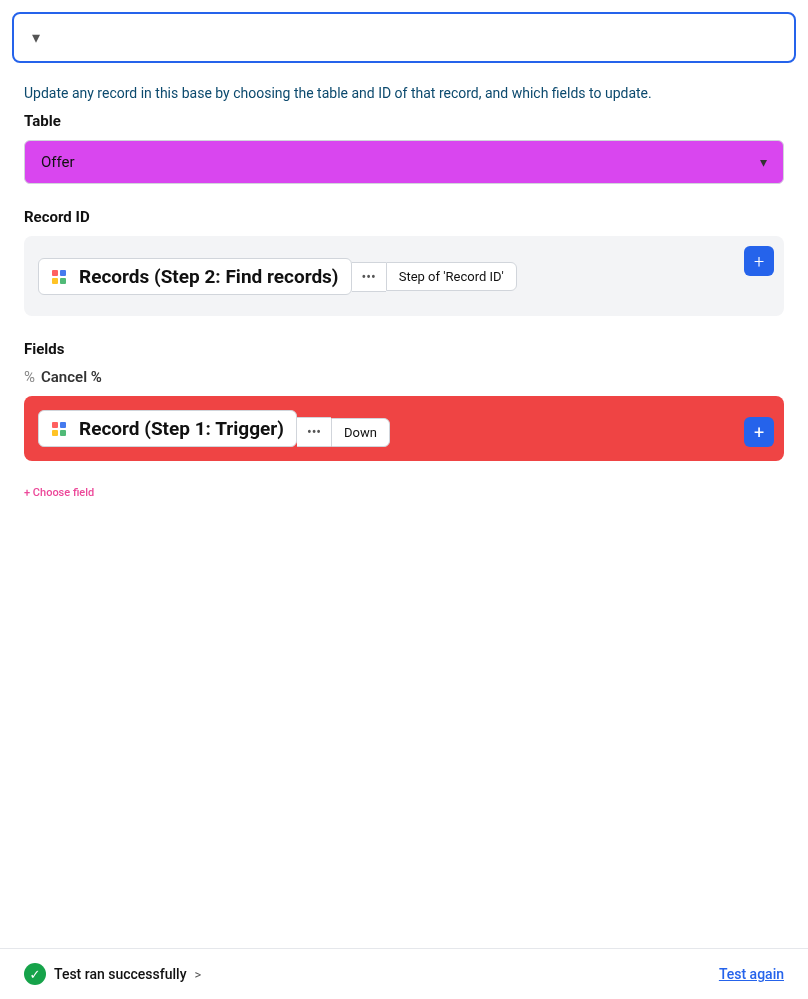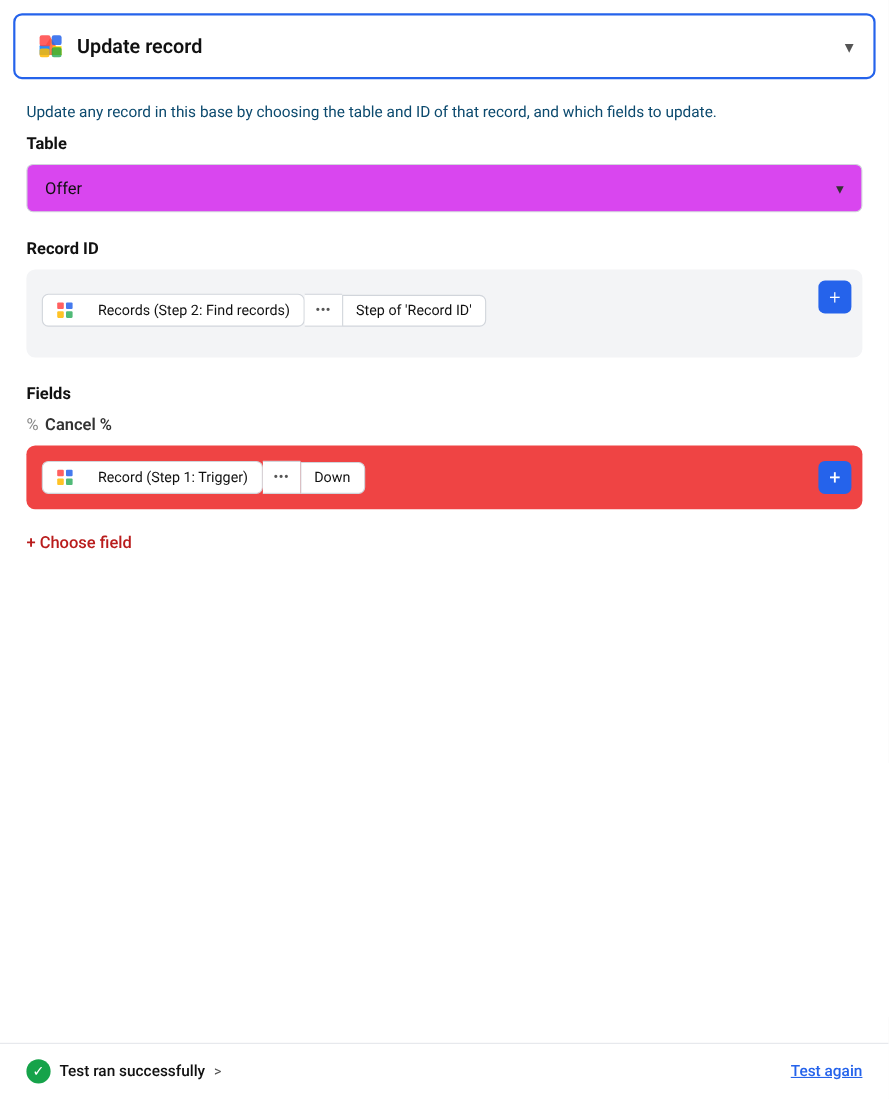--- a/index.html
+++ b/index.html
@@ -142,24 +142,24 @@
       gap: 0;
     }
 
     .token-chip {
       display: inline-flex;
       align-items: center;
       background: #fff;
       border: 1.5px solid #d1d5db;
       border-radius: 6px;
       padding: 6px 12px;
-      font-size: 13px;
-      font-weight: 400;
-      color: #111;
-      gap: 22px;
+      font-size: 19px;
+      font-weight: 700;
+      color: #111;
+      gap: 12px;
     }
 
     .token-separator {
       display: inline-flex;
       align-items: center;
       background: #fff;
       border-top: 1.5px solid #d1d5db;
       border-bottom: 1.5px solid #d1d5db;
       padding: 6px 10px;
       font-size: 14px;
@@ -222,22 +222,22 @@
       display: flex;
       align-items: center;
       justify-content: center;
       cursor: pointer;
       color: #fff;
       font-size: 18px;
     }
 
     
     .choose-field-link {
-      color: #b91c1c;
-      font-size: 15px;
+      color: #ec4899;
+      font-size: 11px;
       font-weight: 500;
       cursor: pointer;
       margin-bottom: 30px;
       display: inline-block;
       text-align: right;
     }
 
     
     .footer-bar {
       position: absolute;
@@ -299,38 +299,20 @@
       width: 16px;
       height: 16px;
     }
   </style>
 </head>
 <body>
 
 <div class="page-container">
 
   <div class="header-bar">
-    <div class="header-left">
-
-      <svg class="logo-svg" viewBox="0 0 28 28" fill="none" xmlns="http://www.w3.org/2000/svg">
-        <rect x="2" y="2" width="24" height="24" rx="4" fill="white"></rect>
-
-        <polygon points="4,22 14,6 24,22" fill="#FF6B35" opacity="0.9"></polygon>
-
-        <rect x="4" y="13" width="9" height="9" rx="1" fill="#1E90FF"></rect>
-
-        <polygon points="16,14 24,14 24,22 16,22" fill="#FFD700"></polygon>
-
-        <rect x="4" y="4" width="10" height="10" rx="2" fill="#FF4444" opacity="0.85"></rect>
-        <rect x="15" y="4" width="9" height="9" rx="2" fill="#2563eb" opacity="0.85"></rect>
-        <rect x="4" y="16" width="9" height="8" rx="2" fill="#FFB800" opacity="0.85"></rect>
-        <rect x="15" y="15" width="9" height="9" rx="2" fill="#16a34a" opacity="0.75"></rect>
-      </svg>
-      <span class="header-title">Update record</span>
-    </div>
     <span class="chevron-down">▾</span>
   </div>
 
   <div class="main-content">
 
     
     <p class="description-text">Update any record in this base by choosing the table and ID of that record, and which fields to update.</p>
 
     
     <div>

